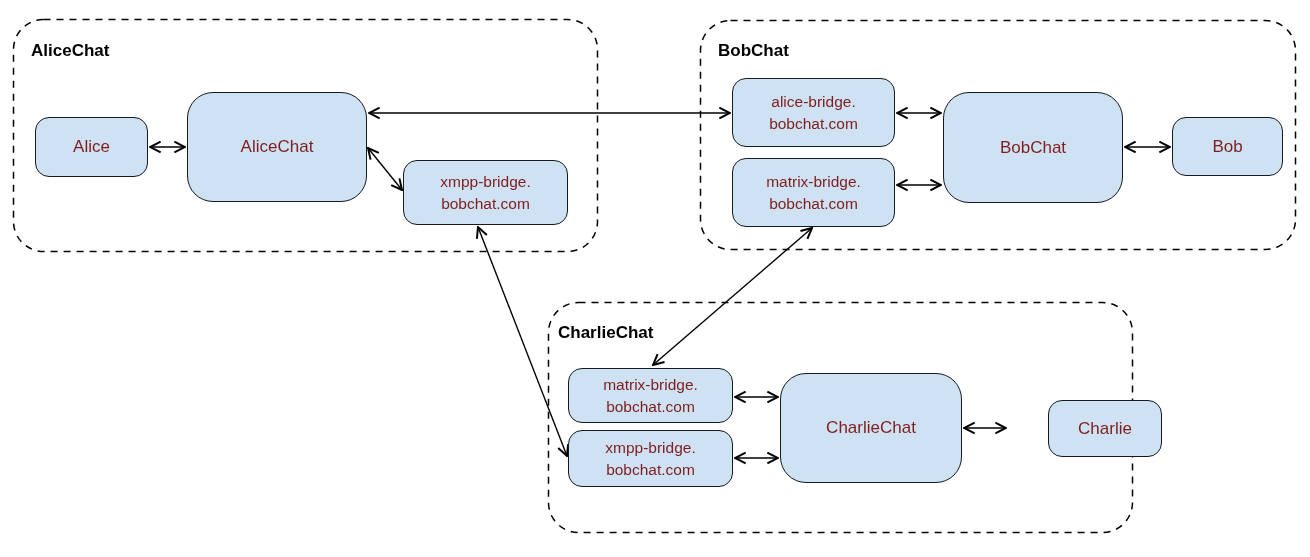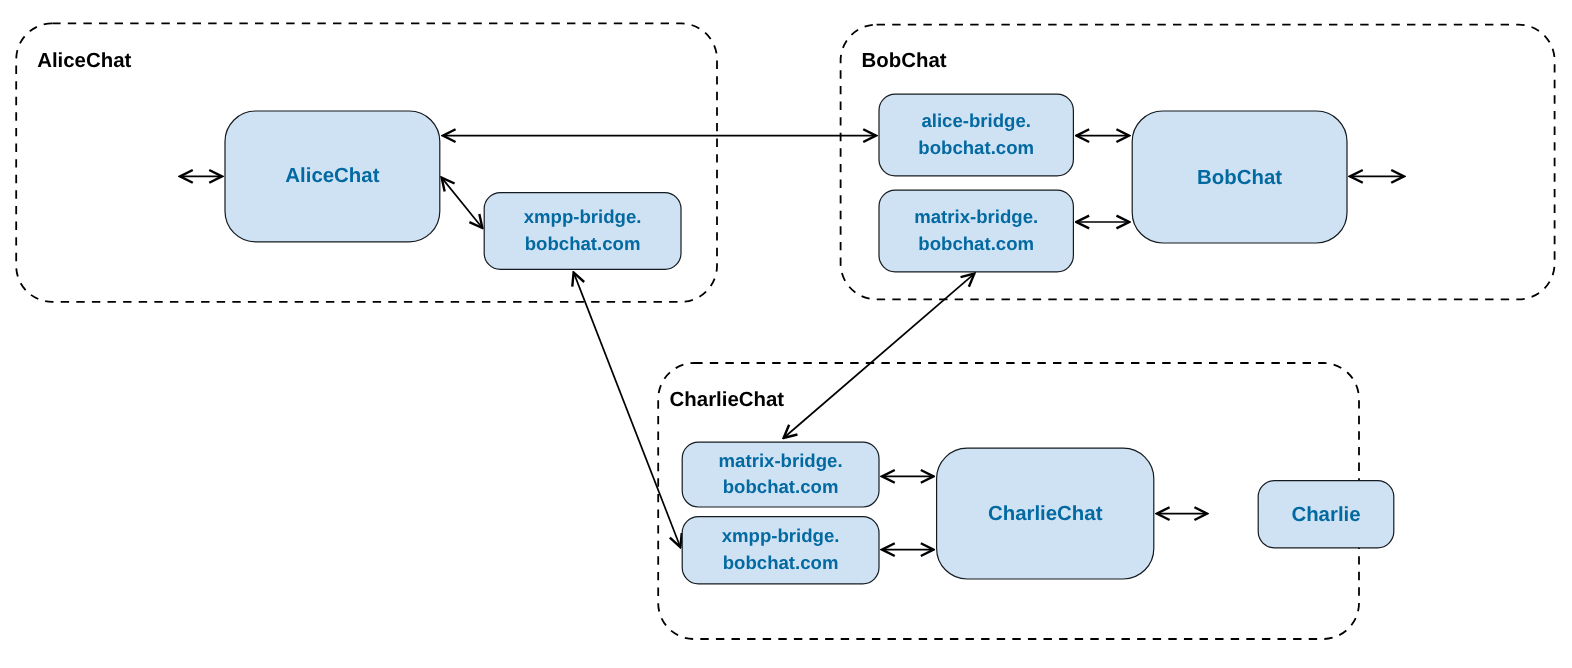--- a/index.html
+++ b/index.html
@@ -26,22 +26,22 @@
   }
   .node {
     position: absolute;
     background: #cfe2f3;
     border: 1.5px solid #141a1f;
     box-sizing: border-box;
     display: flex;
     flex-direction: column;
     align-items: center;
     justify-content: center;
-    font-weight: bold;
-    color: #0369a1;
+    font-weight: normal;
+    color: #7f1d1d;
     text-align: center;
   }
   .node.big    { border-radius: 26px; font-size: 17px; }
   .node.small  { border-radius: 14px; font-size: 17px; }
   .node.bridge { border-radius: 14px; font-size: 15.5px; line-height: 22px; }
 </style>
 </head>
 <body>
 
 <div id="canvas">
@@ -67,38 +67,44 @@
     <line x1="812" y1="228" x2="653" y2="365" stroke="#000000" stroke-width="1.4" marker-start="url(#ah)" marker-end="url(#ah)"></line>
     <line x1="735" y1="397" x2="778" y2="397" stroke="#000000" stroke-width="1.4" marker-start="url(#ah)" marker-end="url(#ah)"></line>
     <line x1="735" y1="458" x2="778" y2="458" stroke="#000000" stroke-width="1.4" marker-start="url(#ah)" marker-end="url(#ah)"></line>
     <line x1="964" y1="428" x2="1006" y2="428" stroke="#000000" stroke-width="1.4" marker-start="url(#ah)" marker-end="url(#ah)"></line>
   </svg>
 
   <div class="group-label" style="left:31px; top:42px;">AliceChat</div>
   <div class="group-label" style="left:718px; top:42px;">BobChat</div>
   <div class="group-label" style="left:558px; top:324px;">CharlieChat</div>
 
+  <div class="node small" style="left:35px; top:117px; width:113px; height:60px;">
+    <span>Alice</span>
+  </div>
   <div class="node big" style="left:187px; top:92px; width:180px; height:110px;">
     <span>AliceChat</span>
   </div>
   <div class="node bridge" style="left:403px; top:160px; width:165px; height:65px;">
     <span>xmpp-bridge.</span>
     <span>bobchat.com</span>
   </div>
 
   <div class="node bridge" style="left:732px; top:78px; width:163px; height:69px;">
     <span>alice-bridge.</span>
     <span>bobchat.com</span>
   </div>
   <div class="node bridge" style="left:732px; top:158px; width:163px; height:69px;">
     <span>matrix-bridge.</span>
     <span>bobchat.com</span>
   </div>
   <div class="node big" style="left:943px; top:92px; width:180px; height:111px;">
     <span>BobChat</span>
+  </div>
+  <div class="node small" style="left:1172px; top:117px; width:111px; height:59px;">
+    <span>Bob</span>
   </div>
 
   <div class="node bridge" style="left:568px; top:368px; width:165px; height:55px;">
     <span>matrix-bridge.</span>
     <span>bobchat.com</span>
   </div>
   <div class="node bridge" style="left:568px; top:430px; width:165px; height:57px;">
     <span>xmpp-bridge.</span>
     <span>bobchat.com</span>
   </div>

